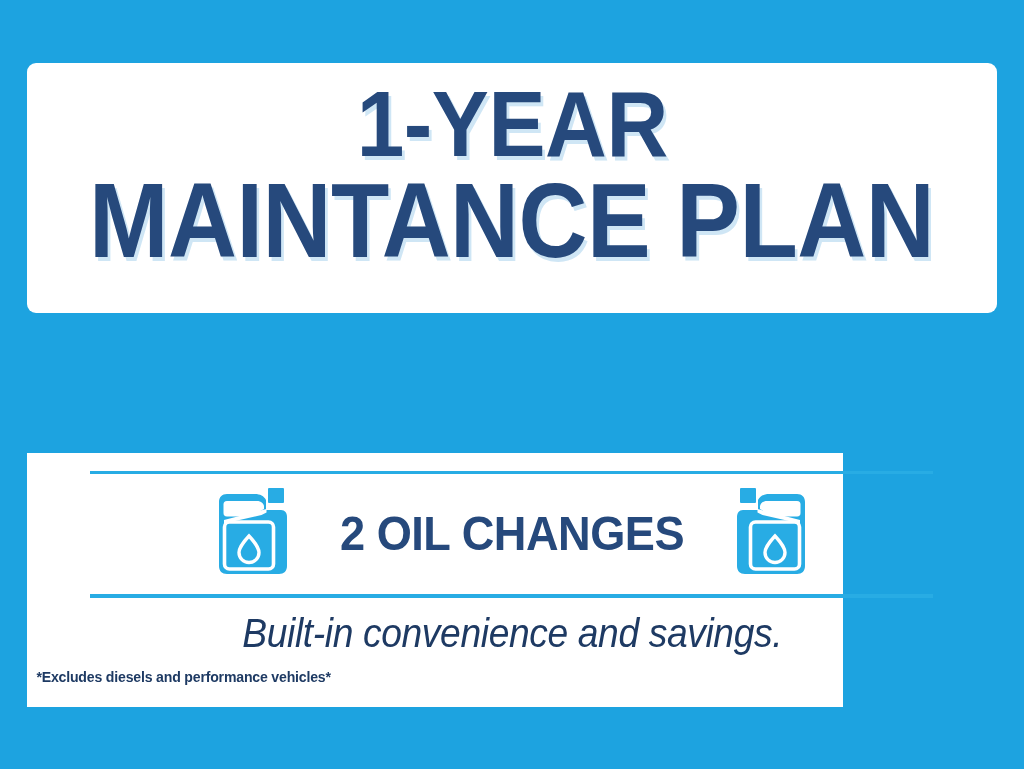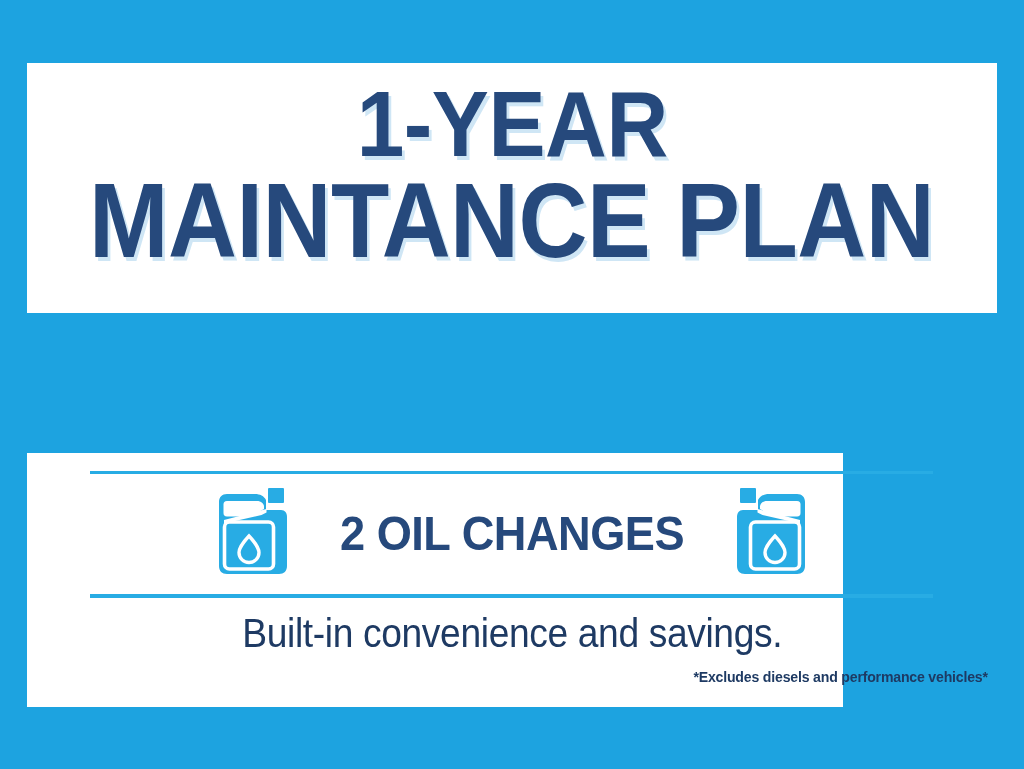--- a/index.html
+++ b/index.html
@@ -19,20 +19,21 @@
   #headline-card {
     position:absolute;
     left:27px; top:63px;
     width:970px; height:250px;
     background:#ffffff;
     display:flex;
     flex-direction:column;
     align-items:center;
     justify-content:flex-start;
     padding-top:18px;
+    border-radius:9px;
   }
   .headline {
     color:#26497c;
     font-family:"Liberation Sans", sans-serif;
     font-weight:bold;
     letter-spacing:-0.5px;
     white-space:nowrap;
     text-shadow:3px 4px 0 #cfe6f5;
     line-height:0.95;
     transform-origin:center center;
@@ -108,27 +109,28 @@
     position:absolute;
     left:0; top:157px;
     width:970px;
     text-align:center;
     color:#1e3a63;
     font-size:40px;
     font-weight:normal;
     letter-spacing:-0.4px;
     white-space:nowrap;
     line-height:1.15;
+    font-style:italic;
   }
   #tagline-inner { display:inline-block; transform:scaleX(0.93); }
   #disclaimer {
     position:absolute;
     left:0; top:215px;
     width:970px;
-    text-align:right;
+    text-align:left;
     color:#1e3a63;
     font-size:15px;
     font-weight:bold;
     letter-spacing:-0.2px;
     white-space:nowrap;
   }
   #disclaimer-inner { display:inline-block; transform:scaleX(0.94); }
 </style>
 </head>
 <body>

